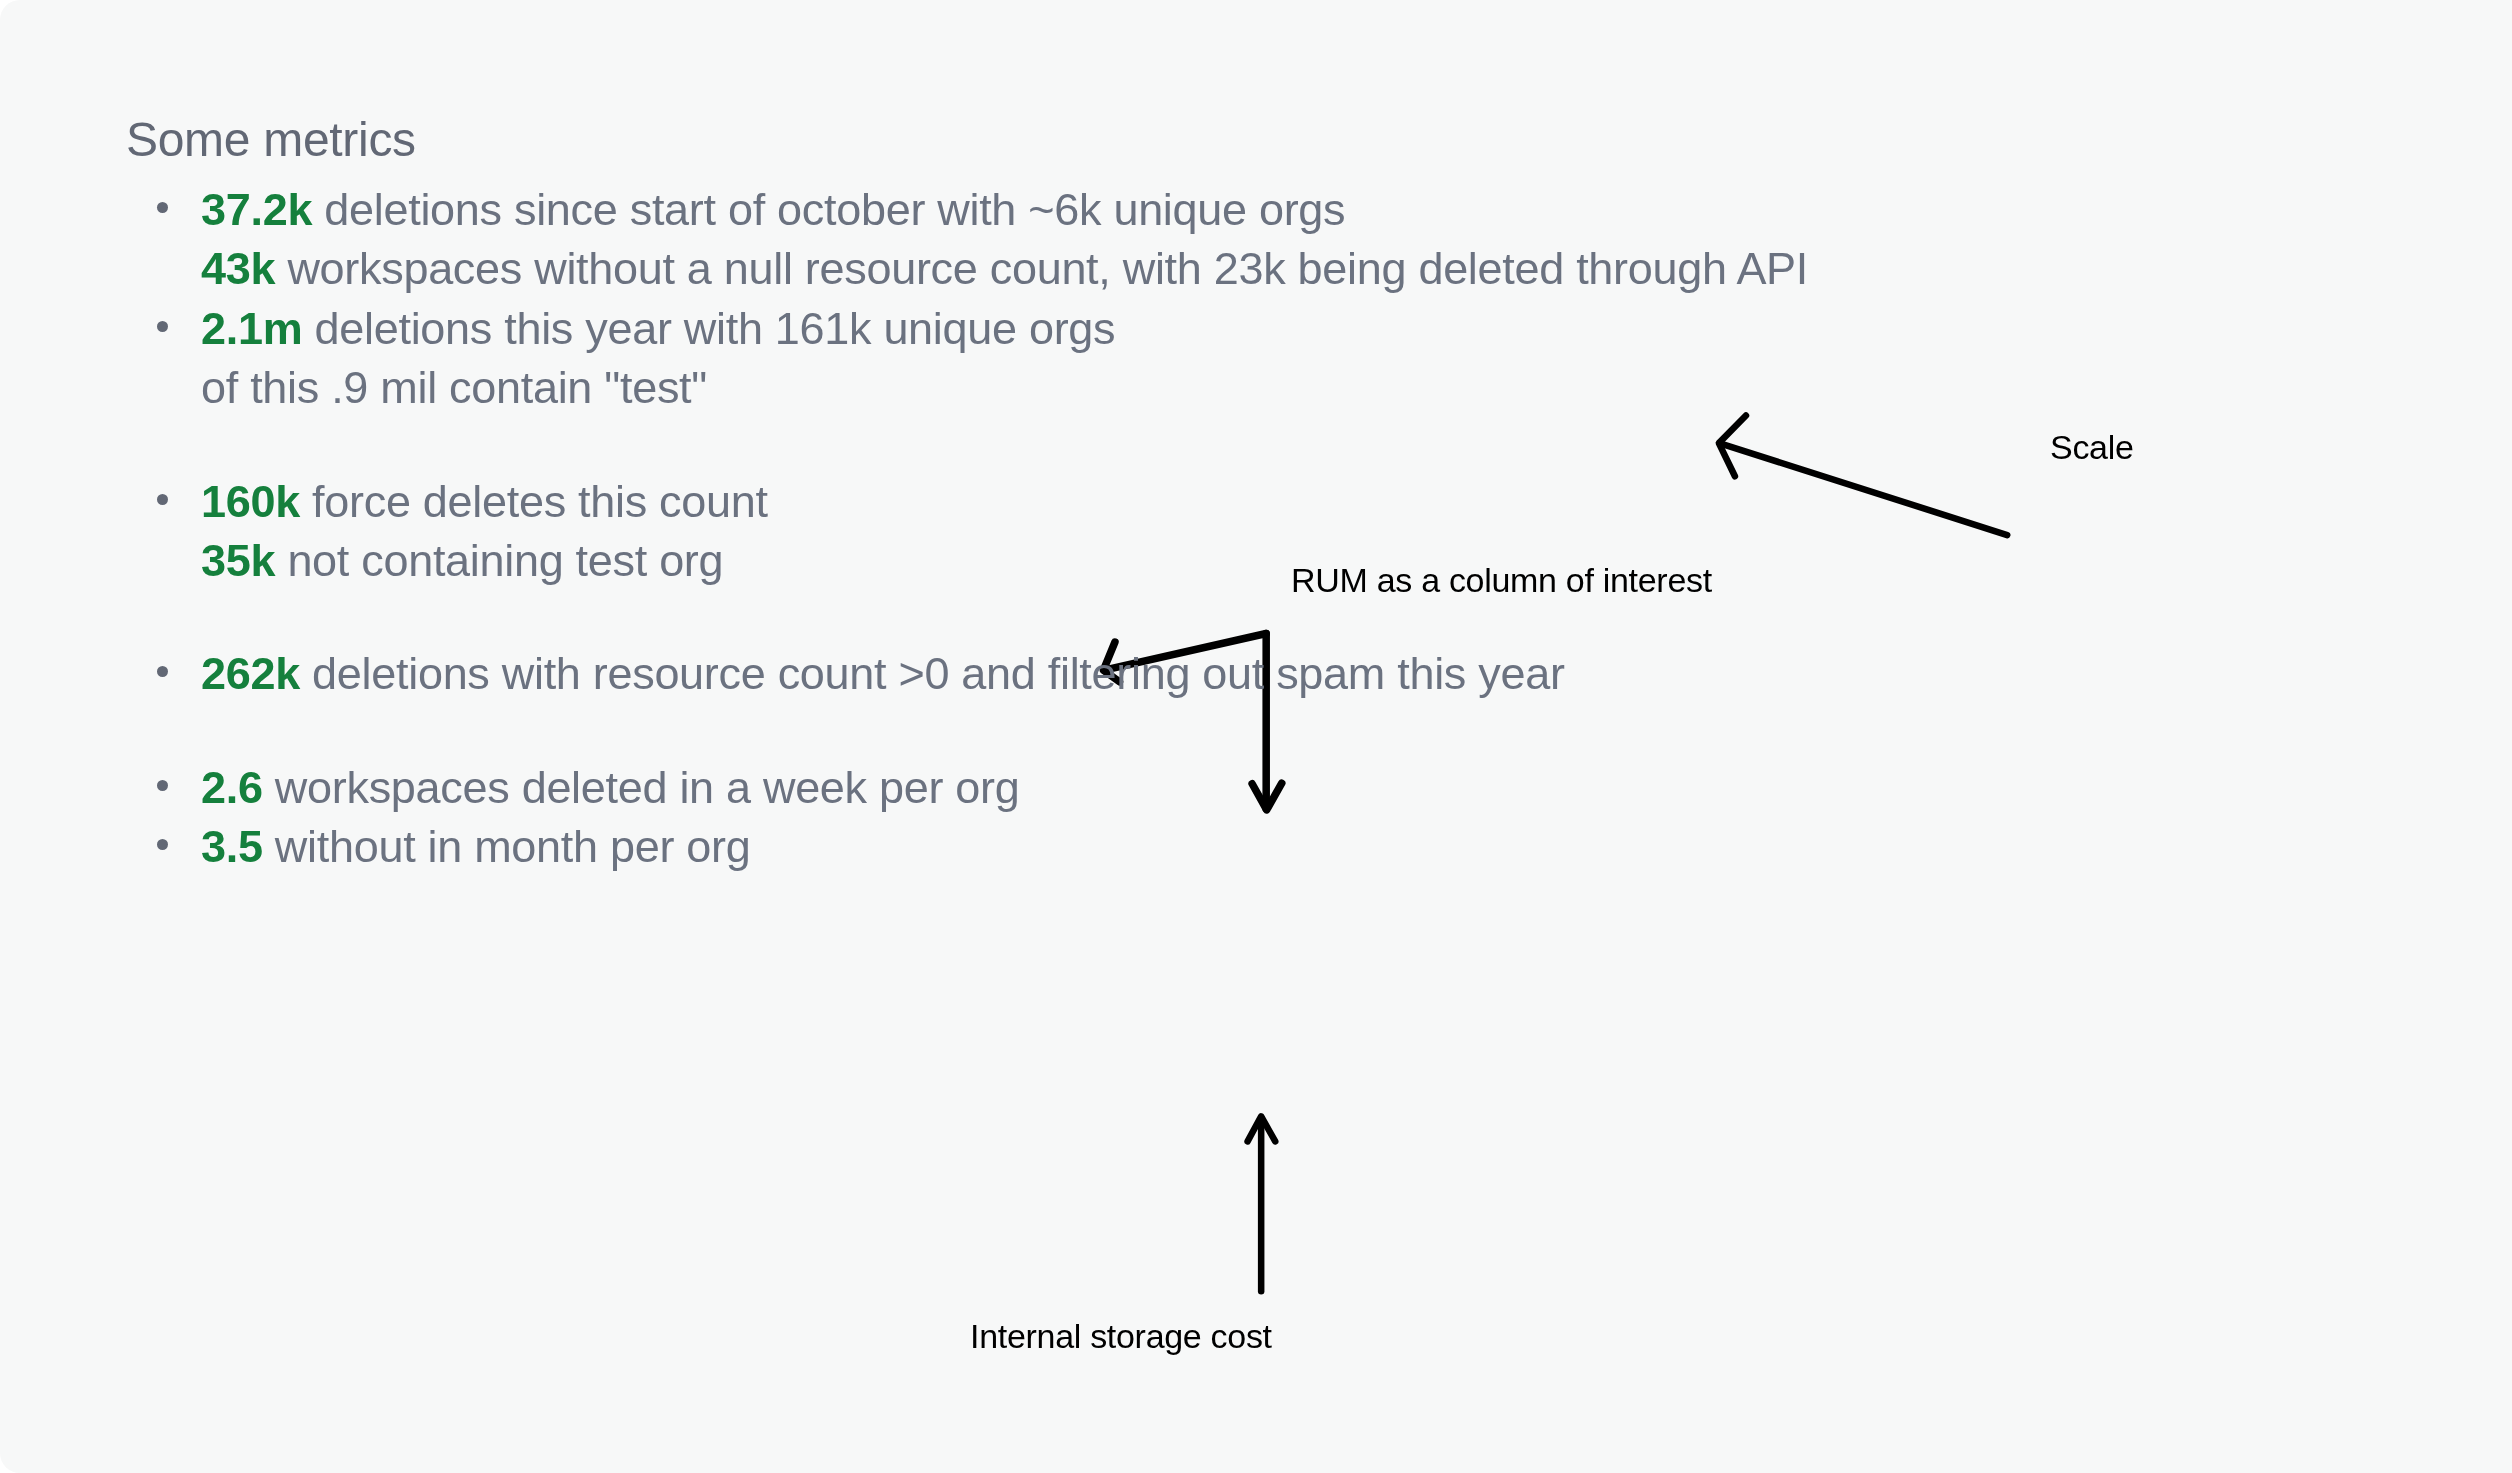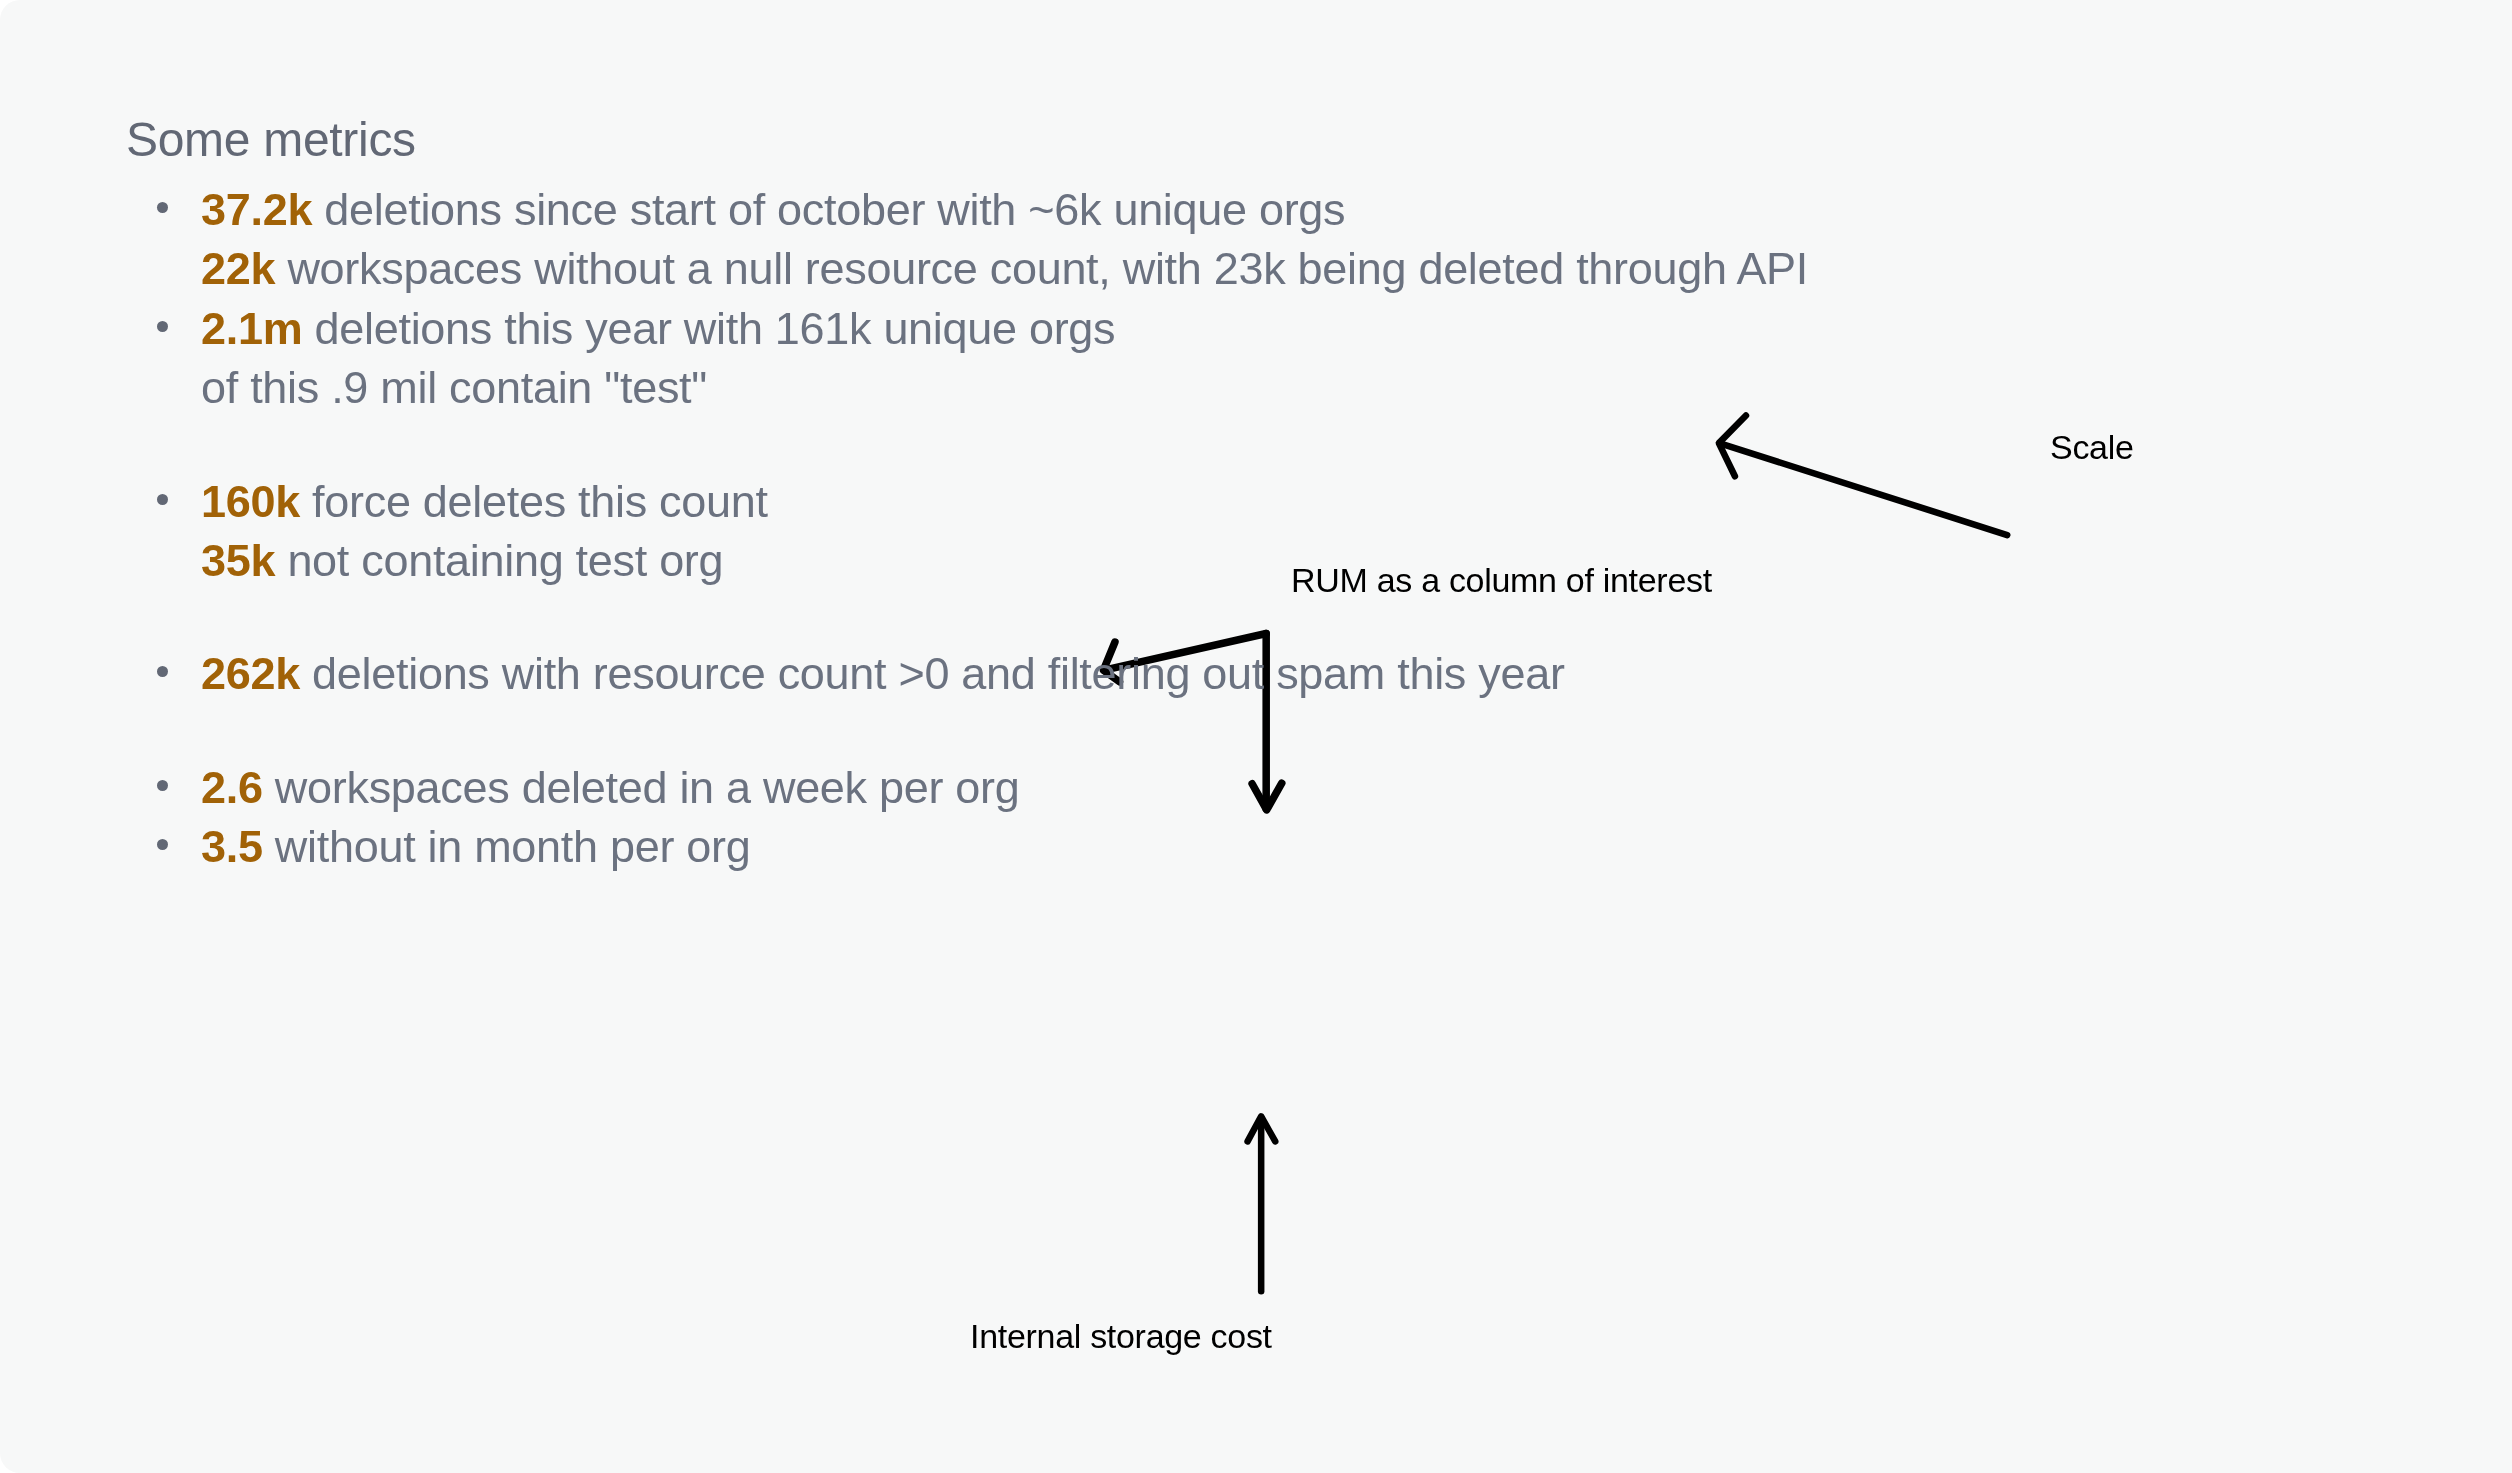--- a/index.html
+++ b/index.html
@@ -69,21 +69,21 @@
     font-size: 45px;
     line-height: 1.32;
     color: #6b7280;
     font-weight: 400;
     letter-spacing: -0.3px;
     white-space: pre-wrap;
     margin: 0;
   }
   .metric-line .num {
     font-weight: 700;
-    color: #a16207;
+    color: #15803d;
   }
   .metric-line .rest {
     font-weight: 400;
     color: #6b7280;
   }
 
   .annotation {
     position: absolute;
     color: #000000;
     font-size: 34px;
@@ -123,21 +123,21 @@
 
   <div id="content">
 
     <h1 class="slide-title">Some metrics</h1>
 
     <div class="bullet-list">
 
       <div class="bullet-group">
         <span class="bullet-marker"></span>
         <p class="metric-line"><span class="num">37.2k</span><span class="rest"> deletions since start of october with ~6k unique orgs</span></p>
-        <p class="metric-line"><span class="num">22k</span><span class="rest"> workspaces without a null resource count, with 23k being deleted through API</span></p>
+        <p class="metric-line"><span class="num">43k</span><span class="rest"> workspaces without a null resource count, with 23k being deleted through API</span></p>
       </div>
 
       <div class="bullet-group">
         <span class="bullet-marker"></span>
         <p class="metric-line"><span class="num">2.1m</span><span class="rest"> deletions this year with 161k unique orgs</span></p>
         <p class="metric-line"><span class="num"></span><span class="rest">of this .9 mil contain "test"</span></p>
       </div>
 
       <div class="bullet-group gap">
         <span class="bullet-marker"></span>

